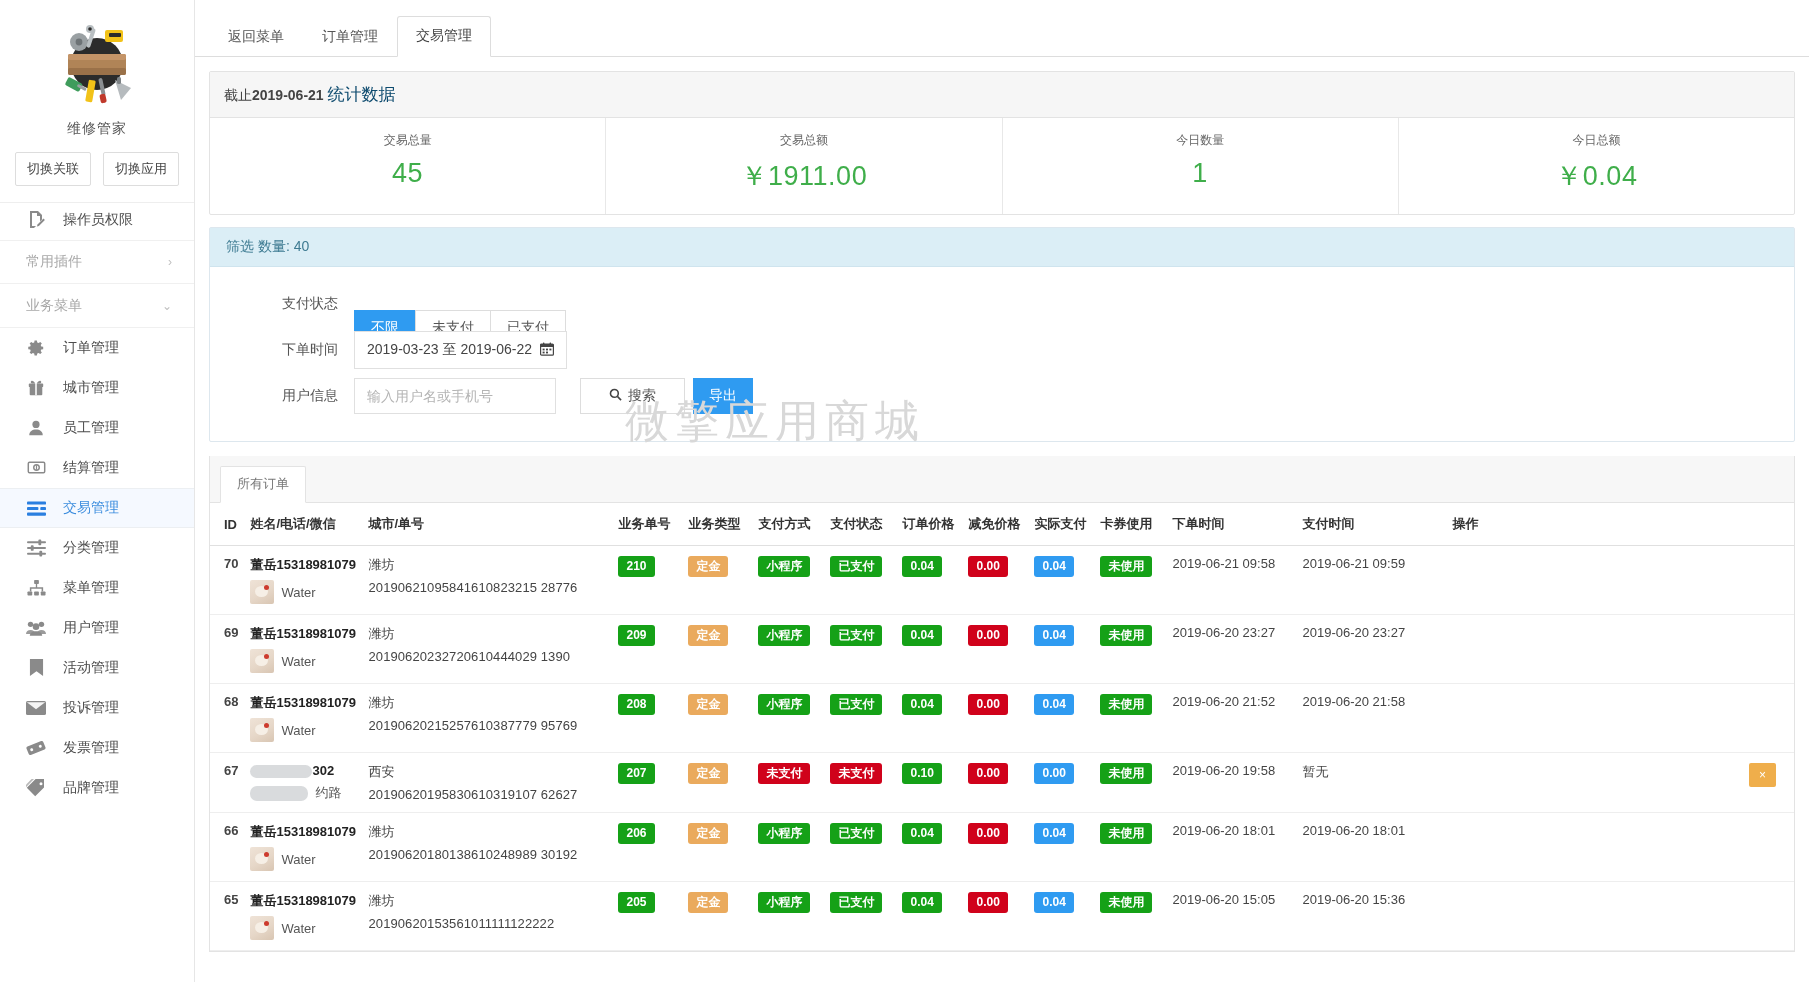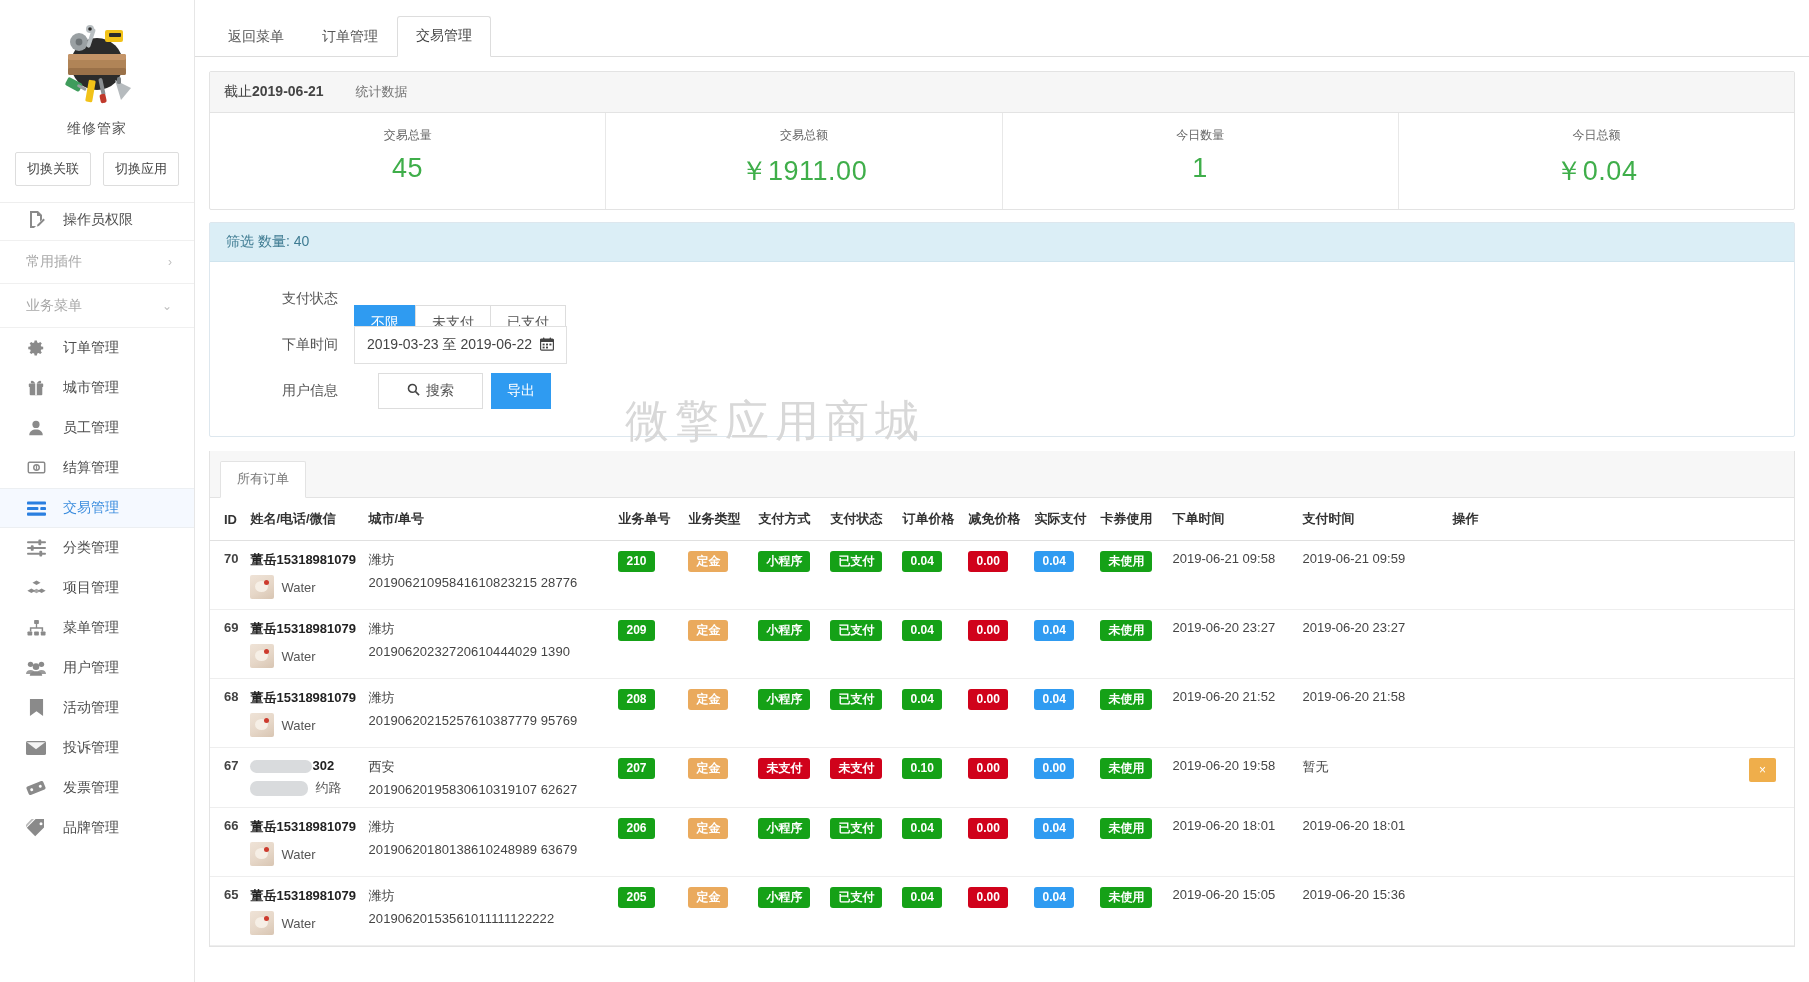--- a/index.html
+++ b/index.html
@@ -144,21 +144,21 @@
   
   .stat-panel { border: 1px solid #e3e3e3; background: #fff; border-radius: 2px; }
   .stat-head {
     background: #f6f6f6;
     border-bottom: 1px solid #e3e3e3;
     padding: 11px 14px;
     font-size: 14px;
     color: #444;
   }
   .stat-head b { font-weight: bold; }
-  .stat-head .sub { color: #737373; font-size: 13px; margin-left: 28px; }
+  .stat-head .sub { color: #0c4a6e; font-size: 17px; }
   .stat-row { display: flex; }
   .stat-cell {
     flex: 1;
     text-align: center;
     padding: 14px 6px 20px 6px;
     border-right: 1px solid #e8e8e8;
   }
   .stat-cell:last-child { border-right: none; }
   .stat-label { font-size: 12px; color: #666; margin-bottom: 9px; }
   .stat-value { font-size: 27px; color: #3fae4a; font-weight: normal; letter-spacing: .5px; }
@@ -468,31 +468,20 @@
               <rect x="0" y="8" width="20" height="2" rx="1"></rect>
               <rect x="0" y="14" width="20" height="2" rx="1"></rect>
               <rect x="12" y="0" width="3" height="6" rx="1"></rect>
               <rect x="4" y="6" width="3" height="6" rx="1"></rect>
               <rect x="13" y="12" width="3" height="6" rx="1"></rect>
             </svg>
         </span>
         <span>分类管理</span>
       </div>
 
-      <div class="menu-item">
-        <span class="ic">
-          <svg width="19" height="18" viewBox="0 0 20 18" fill="currentColor">
-              <path d="M10 1l4.2 2.4L10 5.8 5.8 3.4z"></path>
-              <path d="M4.6 9.4l4.2 2.4-4.2 2.4L.4 11.8z"></path>
-              <path d="M15.4 9.4l4.2 2.4-4.2 2.4-4.2-2.4z"></path>
-              <path d="M10 9.8l4.2 2.4L10 14.6l-4.2-2.4z" opacity=".75"></path>
-            </svg>
-        </span>
-        <span>项目管理</span>
-      </div>
 
       <div class="menu-item">
         <span class="ic">
           <svg width="19" height="18" viewBox="0 0 20 18" fill="currentColor">
               <rect x="7.5" y="0.5" width="5" height="4.4" rx=".8"></rect>
               <rect x="0.5" y="12.6" width="5" height="4.4" rx=".8"></rect>
               <rect x="7.5" y="12.6" width="5" height="4.4" rx=".8"></rect>
               <rect x="14.5" y="12.6" width="5" height="4.4" rx=".8"></rect>
               <path d="M9.3 4.9v3.4H3v4.3h1.6V9.7h10.8v2.9H17V8.3h-6.3V4.9z"></path>
             </svg>
@@ -622,20 +611,21 @@
                     <rect x="9.4" y="6.6" width="2" height="1.8"></rect>
                     <rect x="2.6" y="9.6" width="2" height="1.8"></rect>
                     <rect x="6" y="9.6" width="2" height="1.8"></rect>
                   </svg>
               </span>
             </div>
           </div>
 
           <div class="frow">
             <div class="flabel">用户信息</div>
+            <input class="text-input" type="text" placeholder="输入用户名或手机号" style="">
             <button class="btn-search">
               <span>
                 <svg width="13" height="13" viewBox="0 0 14 14" fill="none" stroke="#444" stroke-width="1.7">
                     <circle cx="5.8" cy="5.8" r="4.2"></circle>
                     <path d="M9 9l4 4"></path>
                   </svg>
               </span>
               <span>搜索</span>
             </button>
             <button class="btn-export">导出</button>
@@ -770,21 +760,21 @@
               <tr>
                 <td class="col-id">66</td>
        <td>
                   <div class="cust-name">董岳15318981079</div>
          <div class="cust-sub">
            <span class="ava"></span>Water
          </div>
                 </td>
        <td>
          <div class="city">潍坊</div>
-         <div class="ordno">20190620180138610248989 63679</div>
+         <div class="ordno">20190620180138610248989 30192</div>
        </td>
        <td><span class="badge b-green">206</span></td>
        <td><span class="badge b-orange">定金</span></td>
        <td><span class="badge b-green">小程序</span></td>
        <td><span class="badge b-green">已支付</span></td>
        <td><span class="badge b-green">0.04</span></td>
        <td><span class="badge b-red">0.00</span></td>
        <td><span class="badge b-blue">0.04</span></td>
        <td><span class="badge b-green">未使用</span></td>
        <td class="tm">2019-06-20 18:01</td>

